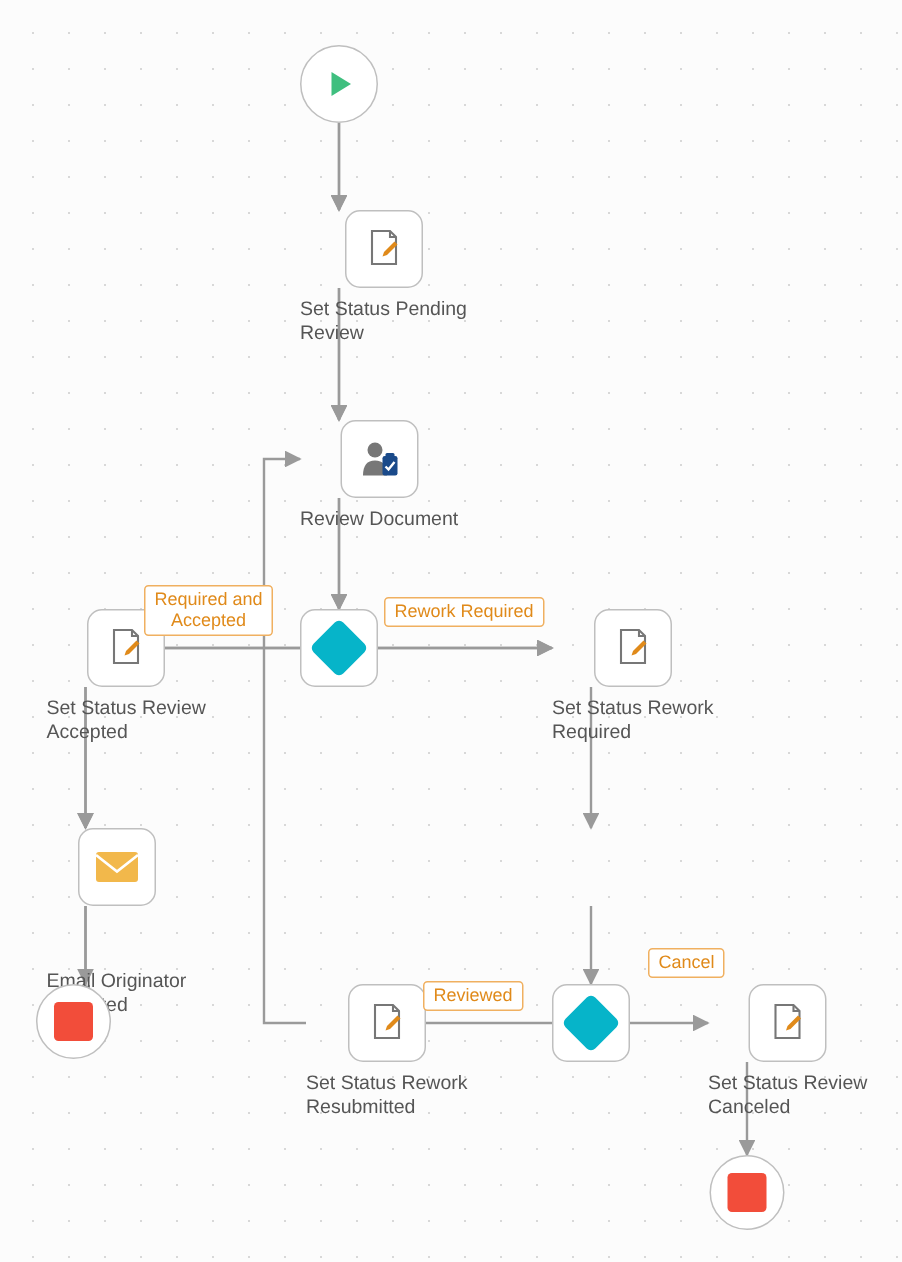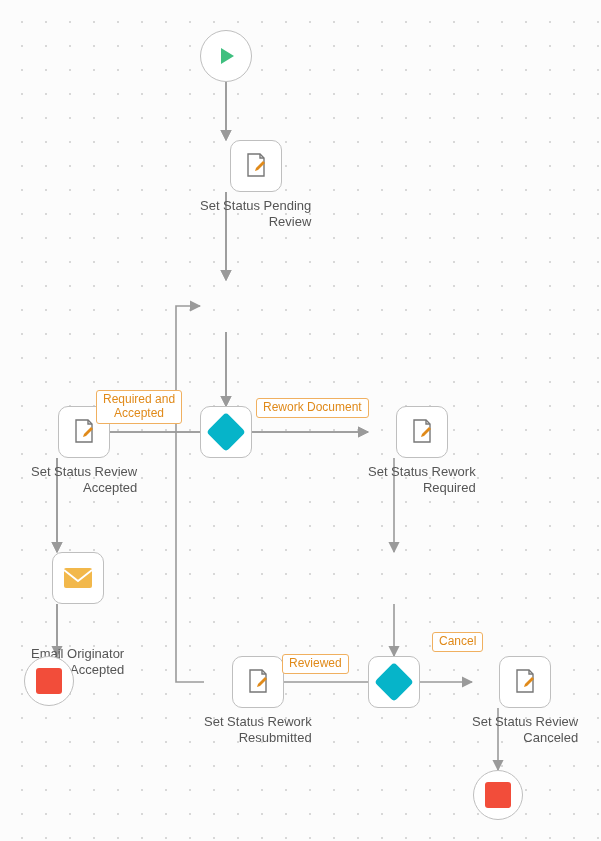--- a/index.html
+++ b/index.html
@@ -25,21 +25,21 @@
   }
   .canvas {
     position: absolute;
     inset: 0;
   }
   .node {
     position: absolute;
     display: flex;
     flex-direction: column;
     align-items: center;
-    text-align: right;
+    text-align: left;
   }
   .node-box {
     width: 52px;
     height: 52px;
     border: 1px solid #bfbfbf;
     border-radius: 10px;
     background: #fff;
     display: flex;
     align-items: center;
     justify-content: center;
@@ -167,20 +167,32 @@
       <svg width="30" height="30" viewBox="0 0 30 30">
         <path d="M7 3 h12 l4 4 v18 h-16 z" fill="#fff" stroke="#777" stroke-width="1.4"></path>
         <path d="M19 3 v4 h4" fill="none" stroke="#777" stroke-width="1.4"></path>
         <path d="M15 17 l7 -7 l2 2 l-7 7 l-3 1 z" fill="#e08a1a"></path>
       </svg>
     </div>
     <div class="node-label">Set Status Pending
 Review</div>
   </div>
 
+  <div class="node" style="left:200px; top:280px;">
+    <div class="node-box">
+      <svg width="32" height="32" viewBox="0 0 32 32">
+        <circle cx="13" cy="10" r="5" fill="#777"></circle>
+        <path d="M5 27 q0 -10 8 -10 q8 0 8 10 z" fill="#777"></path>
+        <rect x="18" y="14" width="10" height="13" rx="1.5" fill="#1a4a8a"></rect>
+        <rect x="20" y="12" width="6" height="3" rx="1" fill="#1a4a8a"></rect>
+        <path d="M20 21 l2 2 l4 -5" stroke="#fff" stroke-width="1.6" fill="none"></path>
+      </svg>
+    </div>
+    <div class="node-label">Review Document</div>
+  </div>
 
   <div class="node" style="left:200px; top:406px;">
     <div class="node-box">
       <div class="diamond"></div>
     </div>
   </div>
 
   <div class="node" style="left:31px; top:406px;">
     <div class="node-box">
       <svg width="30" height="30" viewBox="0 0 30 30">
@@ -254,17 +266,17 @@
   </div>
 
   <div class="node" style="left:473px; top:770px;">
     <div class="node-circle" style="width:50px;height:50px;">
       <div class="end-square"></div>
     </div>
   </div>
 
   <div class="edge-label" style="left:96px; top:390px;">Required and
 Accepted</div>
-  <div class="edge-label" style="left:256px; top:398px;">Rework Document</div>
+  <div class="edge-label" style="left:256px; top:398px;">Rework Required</div>
   <div class="edge-label" style="left:282px; top:654px;">Reviewed</div>
   <div class="edge-label" style="left:432px; top:632px;">Cancel</div>
 
 </div>
 
 </body></html>

